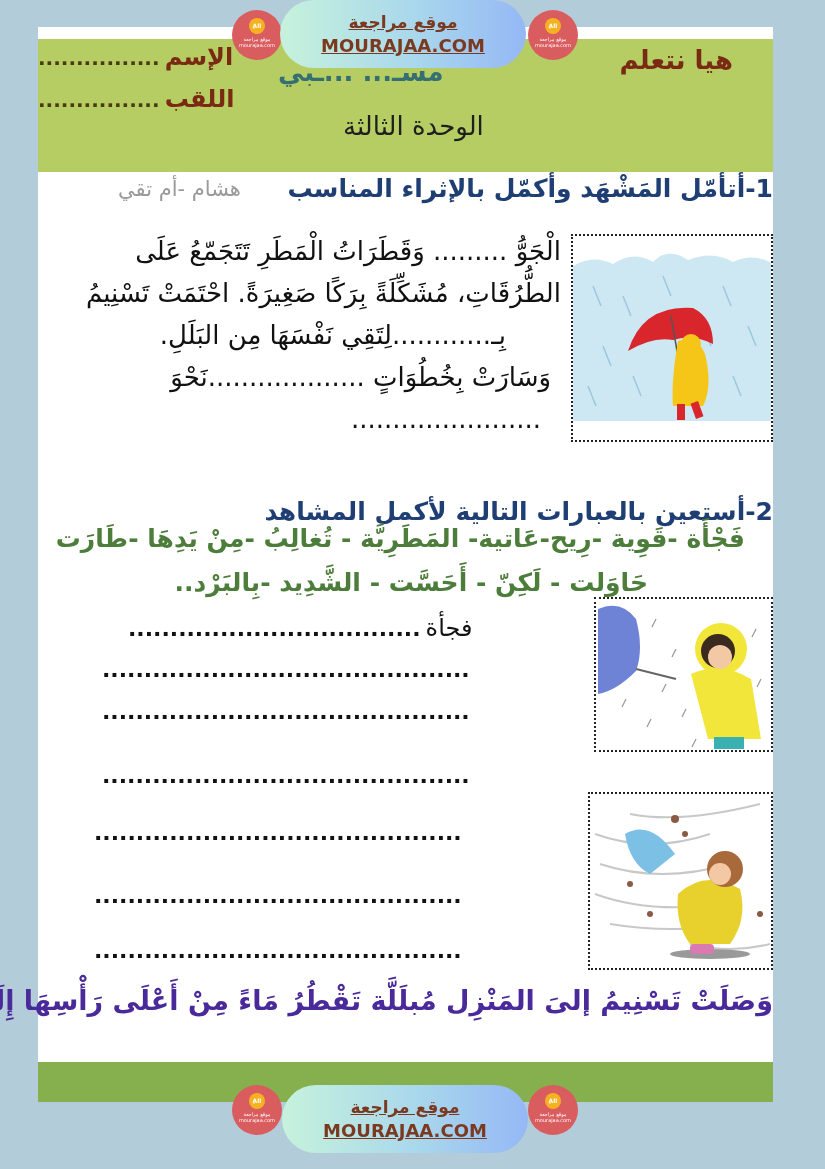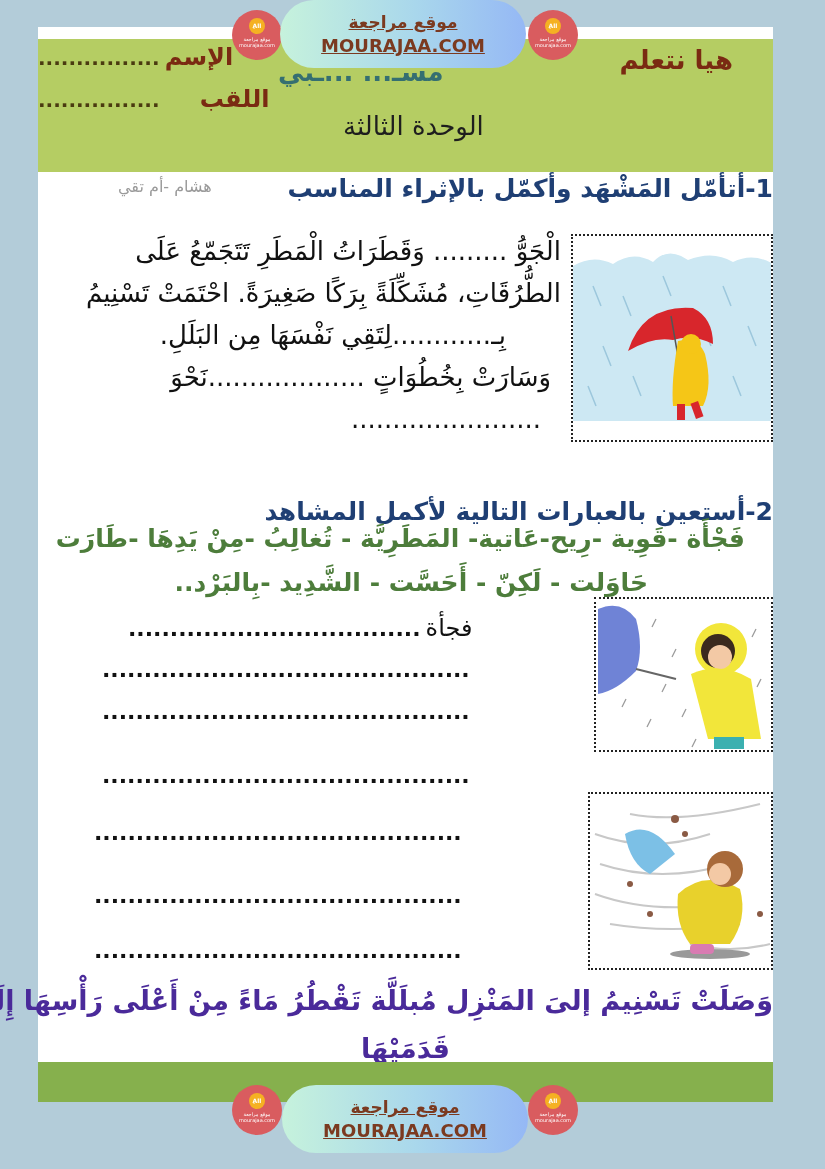--- a/index.html
+++ b/index.html
@@ -25,21 +25,21 @@
   .abs { position: absolute; white-space: nowrap; }
 
   
   .h-small { font-size: 26px; font-weight: bold; color: #7a2a12; }
   .h-big { font-size: 38px; font-weight: bold; color: #7a1d0c; }
   .h-unit { font-size: 26px; font-weight: normal; color: #1e1e1e; }
   .h-school { font-size: 26px; font-weight: bold; color: #1f5f74; }
   .dots-brown { color: #4a3a10; font-size: 20px; letter-spacing: 1px; font-weight: bold; }
 
   .q-title { font-size: 25px; font-weight: bold; color: #1f3f74; }
-  .hint { font-size: 16px; color: #9a9a9a; }
+  .hint { font-size: 21px; color: #9a9a9a; }
   .passage { font-size: 26px; font-weight: normal; color: #111; line-height: 42px; text-align: right; }
   .words { font-size: 25px; font-weight: bold; color: #4d7d3b; line-height: 44px; text-align: right; }
   .dotline { font-size: 22px; font-weight: bold; color: #111; letter-spacing: 0px; }
   .ending { font-size: 27px; font-weight: bold; color: #4a2a9a; text-align: center; line-height: 48px; }
 
   .pic {
     position: absolute; border: 2px dotted #222; overflow: hidden; background: #fff;
   }
 
   
@@ -69,21 +69,21 @@
     <div class="abs rtl h-small" style="right:40px; top:6px;">هيا نتعلم</div>
     <div class="abs rtl h-unit" style="left:305px; top:72px;">الوحدة الثالثة</div>
     <div class="abs" style="left:0px; top:4px;">
       <span class="dots-brown">................</span>
       <span class="rtl h-small" style="font-size:24px;">الإسم</span>
     </div>
 
     <div class="abs rtl h-school" style="left:240px; top:18px; opacity:0.85;">مسـ... ...ـبي</div>
     <div class="abs" style="left:0px; top:46px;">
       <span class="dots-brown">................</span>
-      <span class="rtl h-small" style="font-size:24px;margin-left:35px;">اللقب</span>
+      <span class="rtl h-small" style="font-size:24px;">اللقب</span>
     </div>
   </div>
 
   <div class="abs rtl q-title" style="right:0px; top:147px;">1-أتأمّل المَشْهَد وأكمّل بالإثراء المناسب</div>
   <div class="abs rtl hint" style="left:80px; top:150px;">هشام -أم تقي</div>
 
   <div class="abs rtl passage" style="right:212px; top:203px; width:520px;">
     <div>الْجَوُّ ......... وَقَطَرَاتُ الْمَطَرِ تَتَجَمّعُ عَلَى</div>
     <div>الطُّرُقَاتِ، مُشَكِّلَةً بِرَكًا صَغِيرَةً. احْتَمَتْ تَسْنِيمُ</div>
     <div style="padding-right:55px;">بِـ............لِتَقِي نَفْسَهَا مِن البَلَلِ.</div>
@@ -178,21 +178,20 @@
           <circle cx="40" cy="90" r="3"></circle>
           <circle cx="60" cy="120" r="3"></circle>
         <circle cx="170" cy="120" r="3"></circle>
           <circle cx="95" cy="40" r="3"></circle>
       </g>
     </svg>
   </div>
 
   <div class="abs rtl ending" style="left:0; top:950px; width:735px;">
     <div>وَصَلَتْ تَسْنِيمُ إلىَ المَنْزِل مُبلَلَّة تَقْطُرُ مَاءً مِنْ أَعْلَى رَأْسِهَا إِلَى أخمَصِ</div>
-    <div>قَدَمَيْهَا</div>
   </div>
 
   <div class="footer-band"></div>
 </div>
 
 <div class="wm-badge" style="left:232px; top:10px;">
   <div class="dot">ِAll</div>
   <div class="txt">موقع مراجعة mourajaa.com</div>
 </div>
 <div class="wm-pill" style="left:280px; top:0px;">

